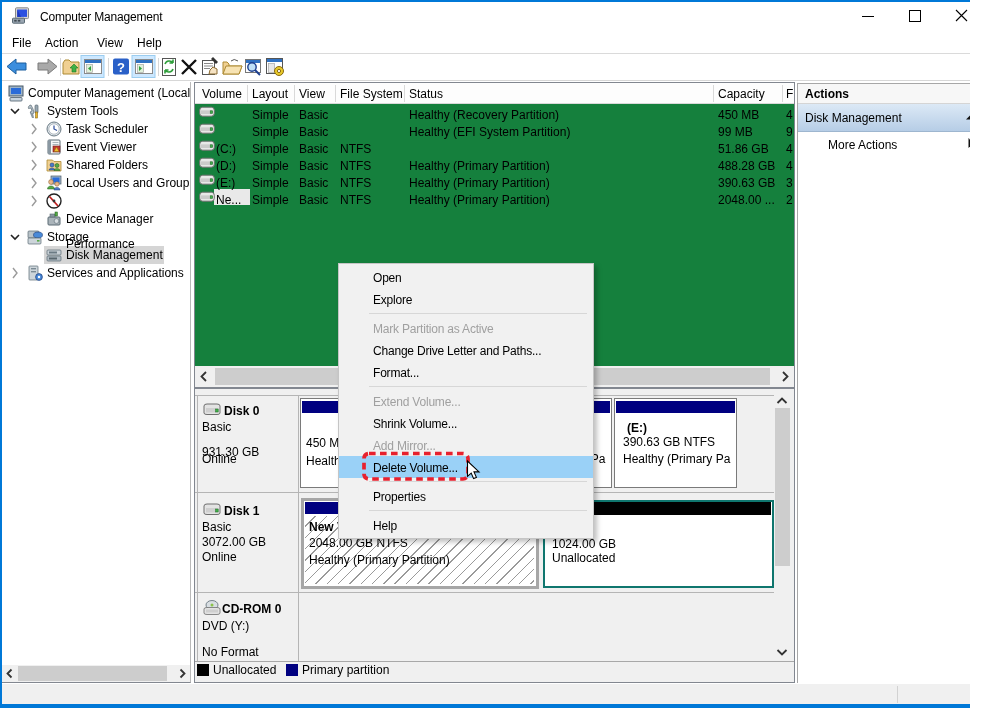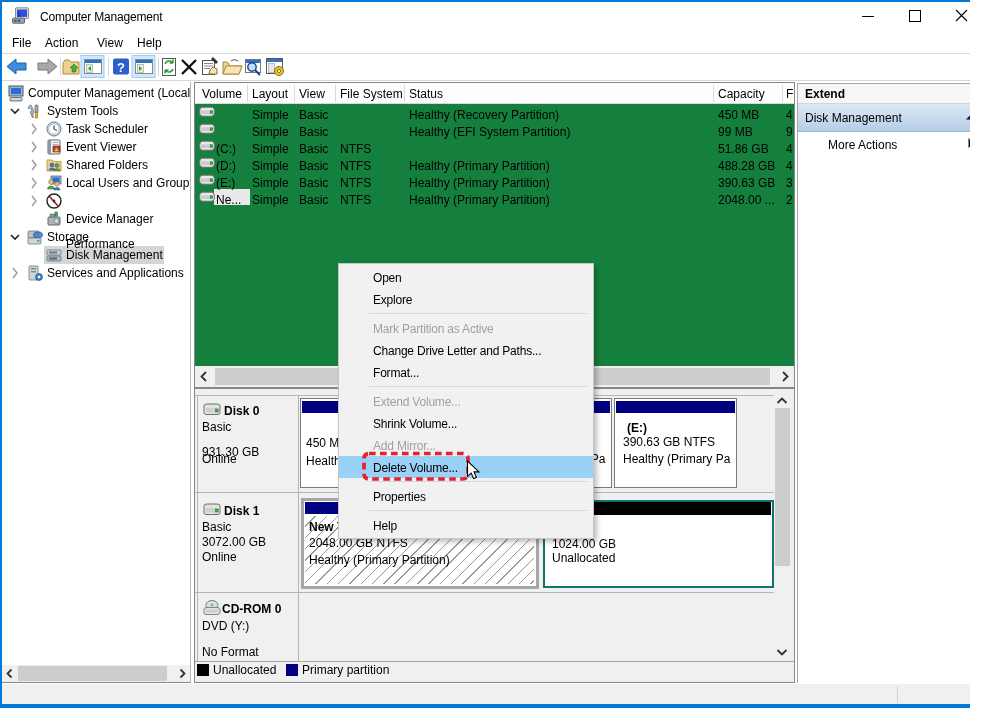--- a/index.html
+++ b/index.html
@@ -381,21 +381,21 @@
   <div class="a" style="left:0;top:578px;width:599px;height:1px;background:#a8a8a8"></div>
   <div class="a" style="left:0;top:579px;width:599px;height:20px;background:#f0f0f0"></div>
   <div class="a" style="left:2px;top:581px;width:12px;height:12px;background:#000"></div>
   <div class="t" style="left:18px;top:580px;">Unallocated</div>
   <div class="a" style="left:91px;top:581px;width:12px;height:12px;background:#000080"></div>
   <div class="t" style="left:107px;top:580px;">Primary partition</div>
 </div>
 
 <div id="rpane" class="a" style="left:797px;top:83px;width:187px;height:599px;border-left:1px solid #a7a7a7;border-top:1px solid #a7a7a7;background:#fff;">
   <div class="a" style="left:0;top:0;width:187px;height:19px;background:#f7f7f7;border-bottom:1px solid #d5d5d5"></div>
-  <div class="t" style="left:7px;top:3px;font-weight:bold;">Extend</div>
+  <div class="t" style="left:7px;top:3px;font-weight:bold;">Actions</div>
   <div class="a" style="left:0;top:20px;width:187px;height:27px;background:linear-gradient(#dce9f6,#b6cde6);border-bottom:1px solid #9eb6cf"></div>
   <div class="t" style="left:7px;top:27px;">Disk Management</div>
   <svg class="a" style="left:167px;top:29px" width="12" height="8">
         <path d="M1,6.5 L6,1.5 L11,6.5 Z" fill="#111"></path>
       </svg>
   <div class="t" style="left:30px;top:54px;">More Actions</div>
   <svg class="a" style="left:169px;top:53px" width="8" height="12">
         <path d="M1.5,1 L6.5,6 L1.5,11 Z" fill="#111"></path>
       </svg>
 </div>

